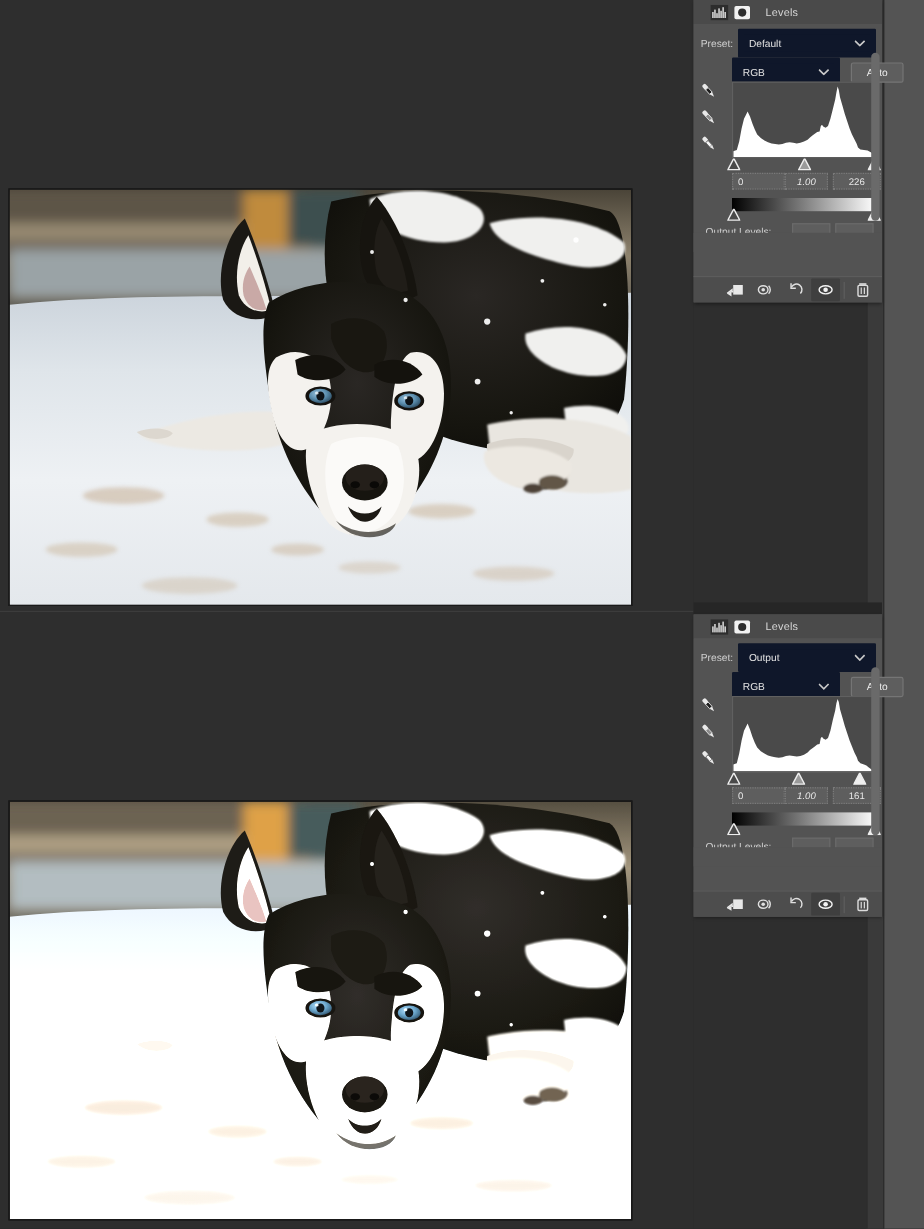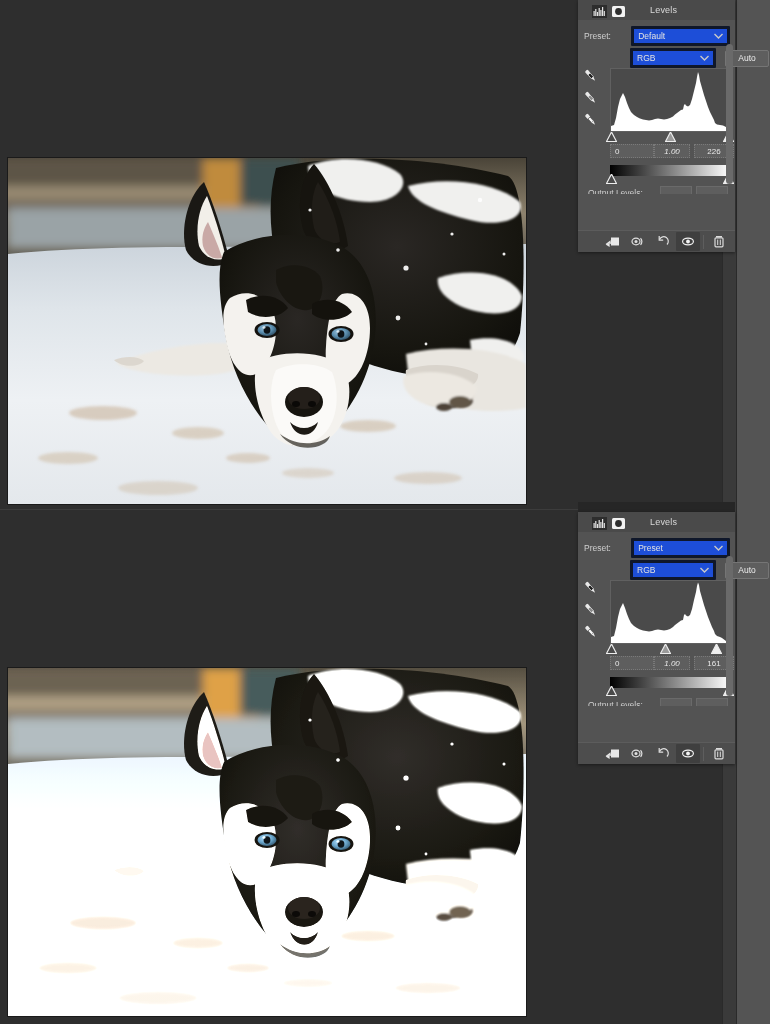--- a/index.html
+++ b/index.html
@@ -29,26 +29,26 @@
   
   .levels-panel{position:absolute;left:578px;width:157px;background:#535353;box-shadow:0 1px 3px rgba(0,0,0,.45);}
   #levels-top{top:0;height:252px;}
   #levels-bottom{top:512px;height:252px;}
 
   .panel-header{position:relative;height:20px;background:#4a4a4a;display:flex;align-items:center;padding-left:14px;}
   .panel-body{position:relative;height:211px;background:#535353;}
   .panel-footer{position:absolute;left:0;right:0;bottom:0;height:21px;background:#4d4d4d;border-top:1px solid #5c5c5c;display:flex;align-items:center;justify-content:flex-end;padding-right:4px;gap:1px;}
 
   .hdr-icon{width:15px;height:13px;margin-right:4px;display:block;}
-  .hdr-title{font-size:9px;color:#d9d9d9;letter-spacing:.2px;margin-left:20px;}
+  .hdr-title{font-size:9px;color:#d9d9d9;letter-spacing:.2px;margin-left:8px;}
 
   
   .preset-row{position:absolute;left:6px;top:8px;width:146px;height:15px;display:flex;align-items:center;}
   .preset-label{font-size:8.5px;color:#d0d0d0;width:34px;}
-  .combo{position:relative;height:14px;background:#1d4ed8;border:3px solid #0f172a;border-radius:1px;display:flex;align-items:center;padding:0 4px;font-size:8.5px;color:#e2e2e2;margin-left:20px;}
+  .combo{position:relative;height:14px;background:#0f172a;border:5px solid #0f172a;border-radius:1px;display:flex;align-items:center;padding:0 4px;font-size:8.5px;color:#e2e2e2;}
   .combo .chev{position:absolute;right:4px;top:50%;transform:translateY(-50%);}
   #preset-combo{width:106px;}
 
   
   .chan-row{position:absolute;left:32px;top:28px;display:flex;align-items:center;gap:9px;}
   #chan-combo{width:72px;}
   .auto-btn{width:42px;height:15px;background:#5e5e5e;border:1px solid #757575;border-radius:2px;font-size:8.5px;color:#ececec;display:flex;align-items:center;justify-content:center;}
 
   
   .eyedroppers{position:absolute;left:4px;top:48px;display:flex;flex-direction:column;gap:6px;}
@@ -612,21 +612,21 @@
         </svg>
     </span>
     <span class="hdr-title">Levels</span>
   </div>
 
   <div class="panel-body">
 
     <div class="preset-row">
       <span class="preset-label">Preset:</span>
       <span class="combo" id="preset-combo-2" style="width:106px;">
-        <span>Preset</span>
+        <span>Output</span>
         <span class="chev">
           <svg width="9" height="6" viewBox="0 0 9 6">
               <path d="M0.5 1 L4.5 5 L8.5 1" fill="none" stroke="#c9c9c9" stroke-width="1.4"></path>
             </svg>
         </span>
       </span>
     </div>
 
     <div class="chan-row">
       <span class="combo" style="width:72px;">

